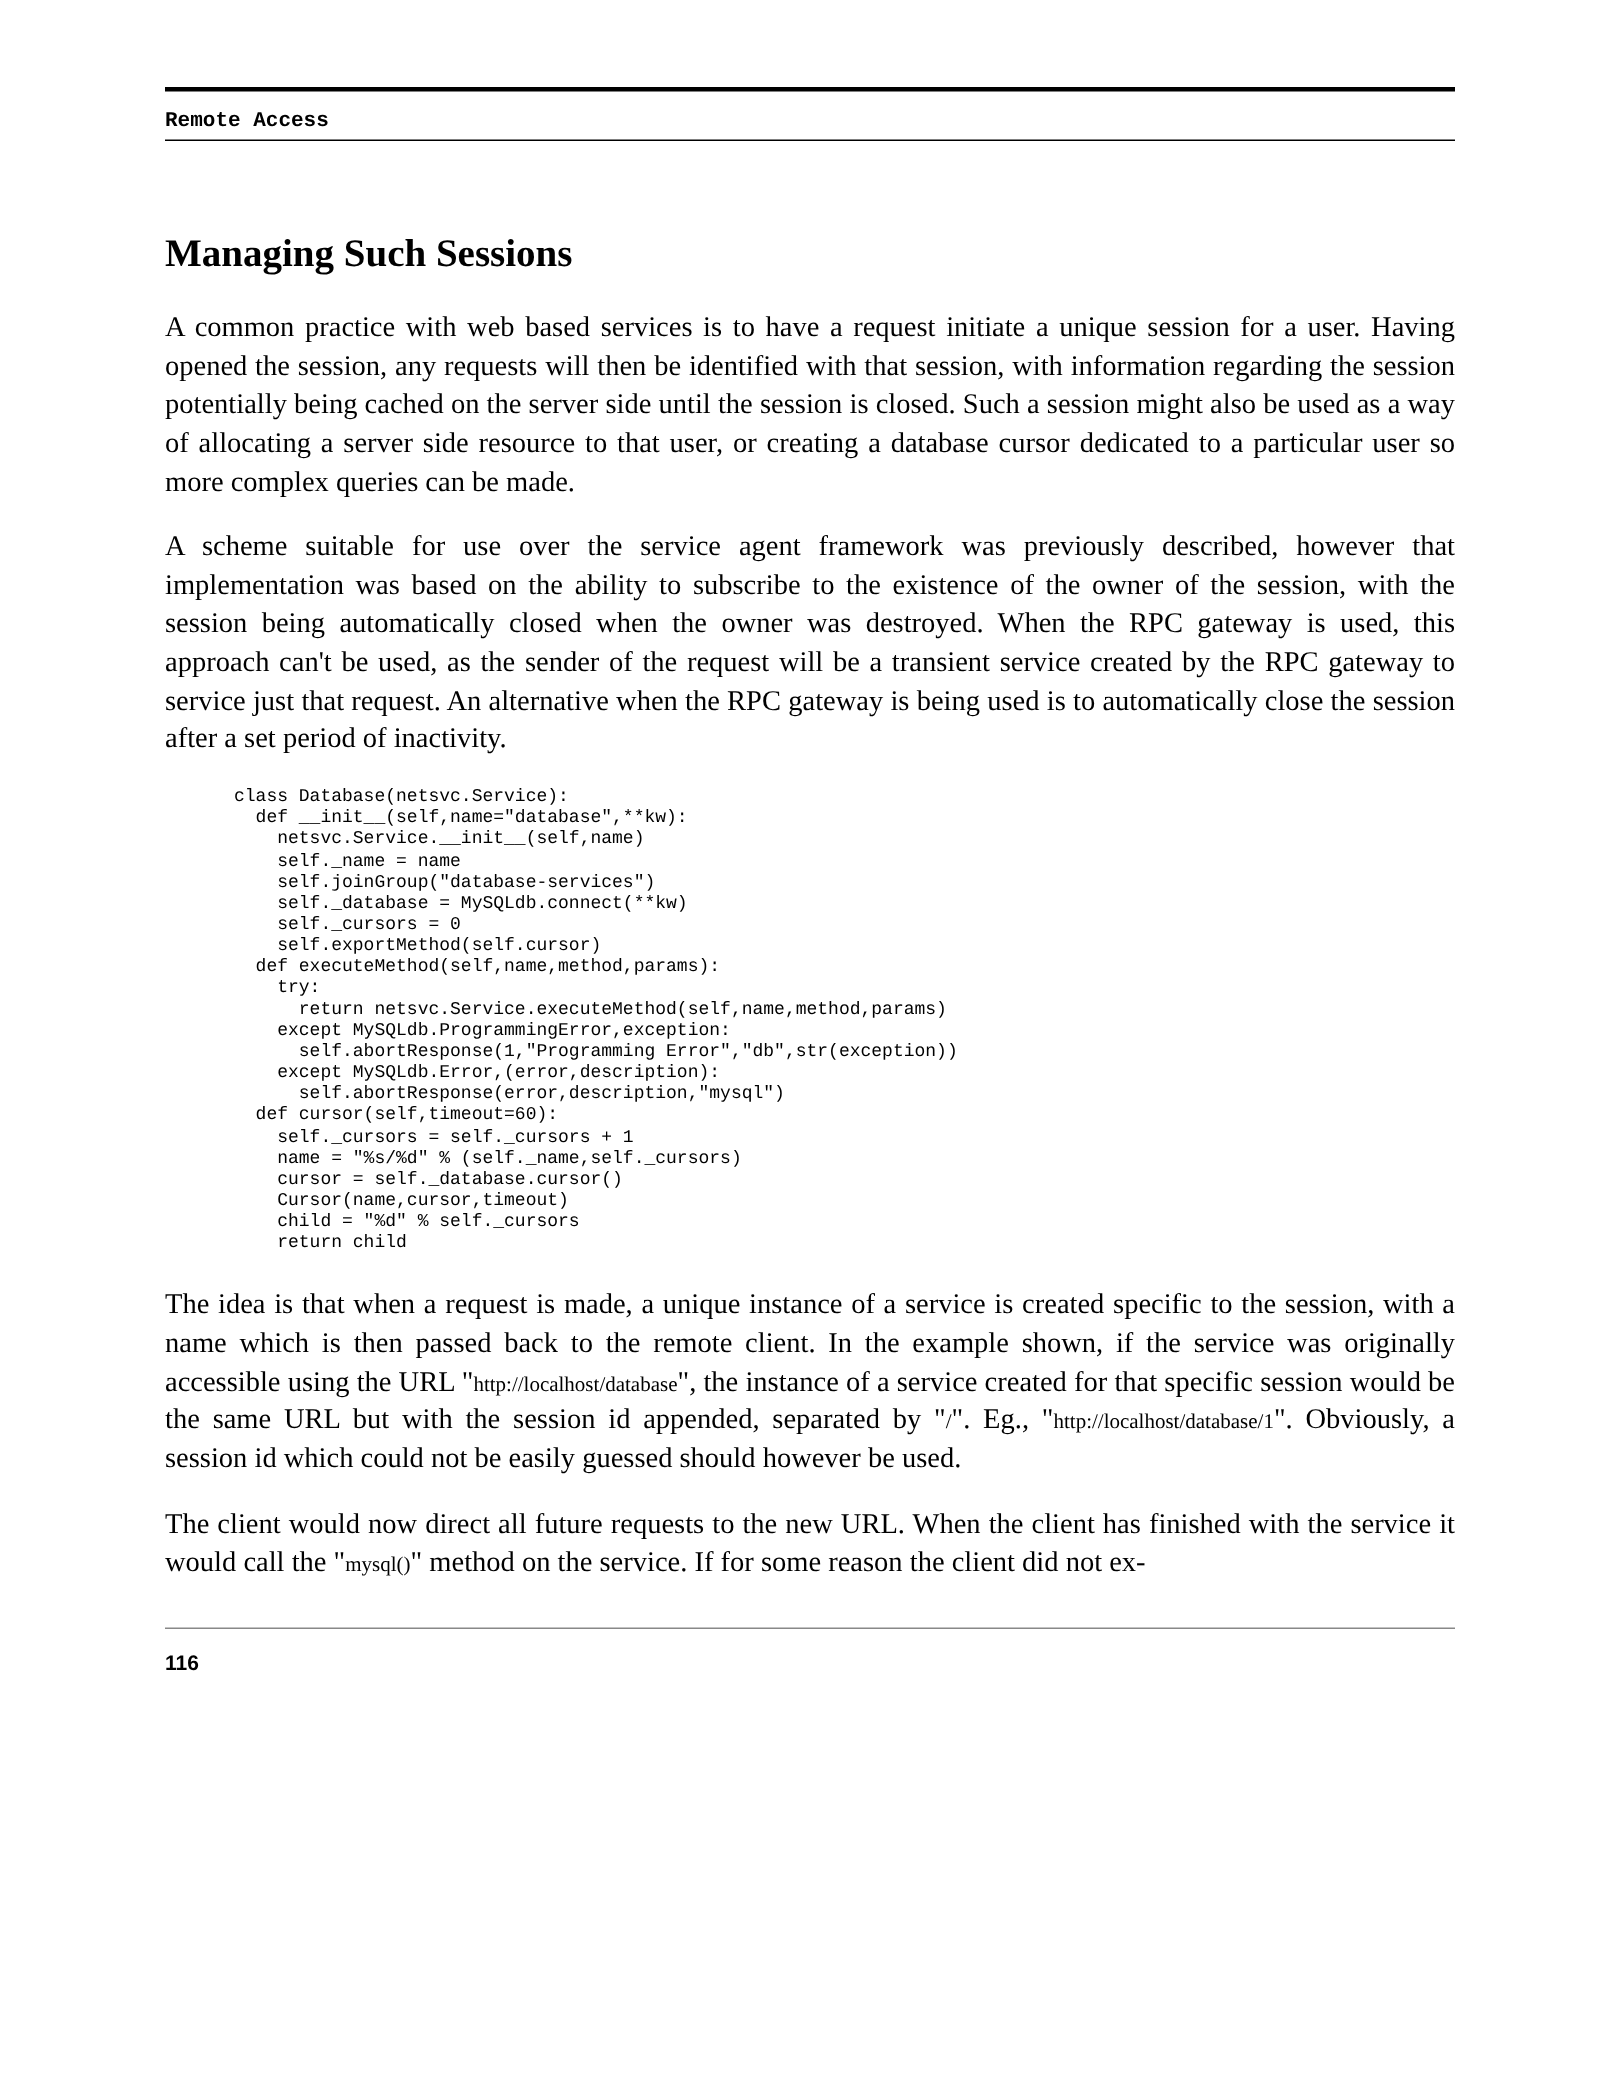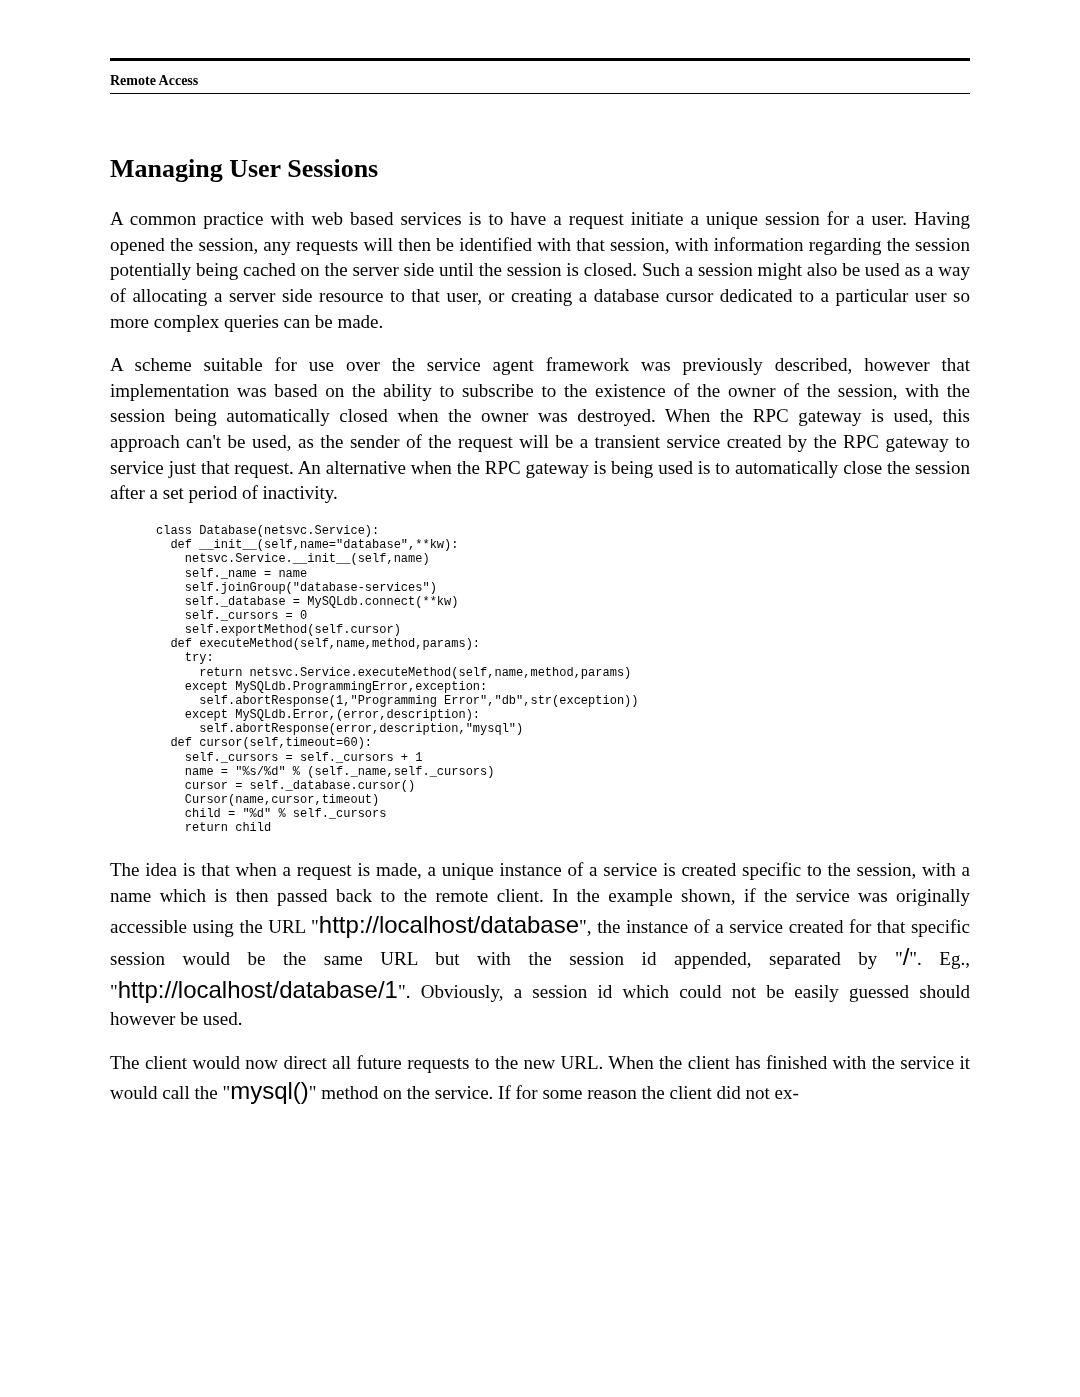--- a/index.html
+++ b/index.html
@@ -15,21 +15,21 @@
     margin: 0 auto;
     padding: 58px 110px 40px 110px;
     box-sizing: border-box;
     position: relative;
   }
   .header-rule-thick {
     border-top: 3px solid #000;
     margin-bottom: 6px;
   }
   .chapter-label {
-    font-family: Liberation Serif, serif;
+    font-family: Liberation Mono, monospace;
     font-weight: bold;
     font-size: 14px;
     padding: 6px 0 4px 0;
   }
   .header-rule-thin {
     border-top: 1px solid #000;
     margin-bottom: 60px;
   }
   h2.section-title {
     font-family: Georgia, 'Times New Roman', serif;
@@ -45,22 +45,22 @@
   }
   pre.code {
     font-family: 'Courier New', Courier, monospace;
     font-size: 12px;
     line-height: 1.18;
     white-space: pre;
     margin: 2px 0 22px 0;
     padding-left: 46px;
   }
   .inline-code {
-    font-family: Liberation Sans, sans-serif;
-    font-size: 24px;
+    font-family: Liberation Serif, serif;
+    font-size: 14px;
   }
   .footer-rule {
     border-top: 1px solid #888;
     margin-top: 30px;
     padding-top: 14px;
   }
   .page-number {
     font-family: Arial, Helvetica, sans-serif;
     font-weight: bold;
     font-size: 14px;
@@ -68,21 +68,21 @@
 </style>
 </head>
 <body>
 
 <div class="page">
 
   <div class="header-rule-thick"></div>
   <div class="chapter-label">Remote Access</div>
   <div class="header-rule-thin"></div>
 
-  <h2 class="section-title">Managing User Sessions</h2>
+  <h2 class="section-title">Managing Such Sessions</h2>
 
   <p class="body">A common practice with web based services is to have a request initiate a unique session for a user. Having opened the session, any requests will then be identified with that session, with information regarding the session potentially being cached on the server side until the session is closed. Such a session might also be used as a way of allocating a server side resource to that user, or creating a database cursor dedicated to a particular user so more complex queries can be made.</p>
 
   <p class="body">A scheme suitable for use over the service agent framework was previously described, however that implementation was based on the ability to subscribe to the existence of the owner of the session, with the session being automatically closed when the owner was destroyed. When the RPC gateway is used, this approach can't be used, as the sender of the request will be a transient service created by the RPC gateway to service just that request. An alternative when the RPC gateway is being used is to automatically close the session after a set period of inactivity.</p>
 
   <pre class="code">class Database(netsvc.Service):
   def __init__(self,name="database",**kw):
     netsvc.Service.__init__(self,name)
     self._name = name
     self.joinGroup("database-services")
@@ -105,14 +105,17 @@
     return child</pre>
 
   <p class="body">
     <span>The idea is that when a request is made, a unique instance of a service is created specific to the session, with a name which is then passed back to the remote client. In the example shown, if the service was originally accessible using the URL "</span><span class="inline-code">http://localhost/database</span><span>", the instance of a service created for that specific session would be the same URL but with the session id appended, separated by "</span><span class="inline-code">/</span><span>". Eg., "</span><span class="inline-code">http://localhost/database/1</span><span>". Obviously, a session id which could not be easily guessed should however be used.</span>
   </p>
 
   <p class="body">
     <span>The client would now direct all future requests to the new URL. When the client has finished with the service it would call the "</span><span class="inline-code">mysql()</span><span>" method on the service. If for some reason the client did not ex-</span>
   </p>
 
+  <div class="footer-rule">
+    <div class="page-number">116</div>
+  </div>
 
 </div>
 
 </body></html>

